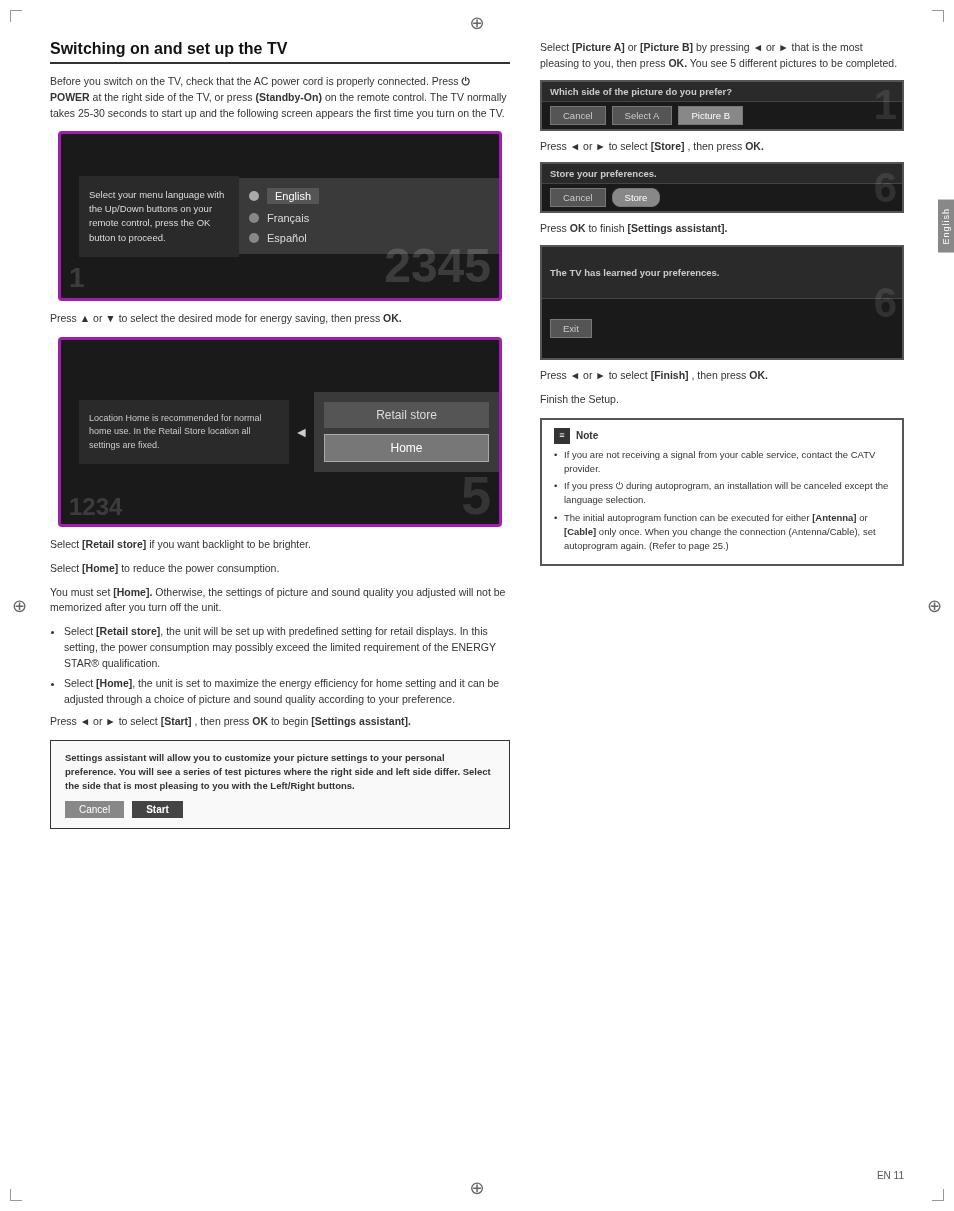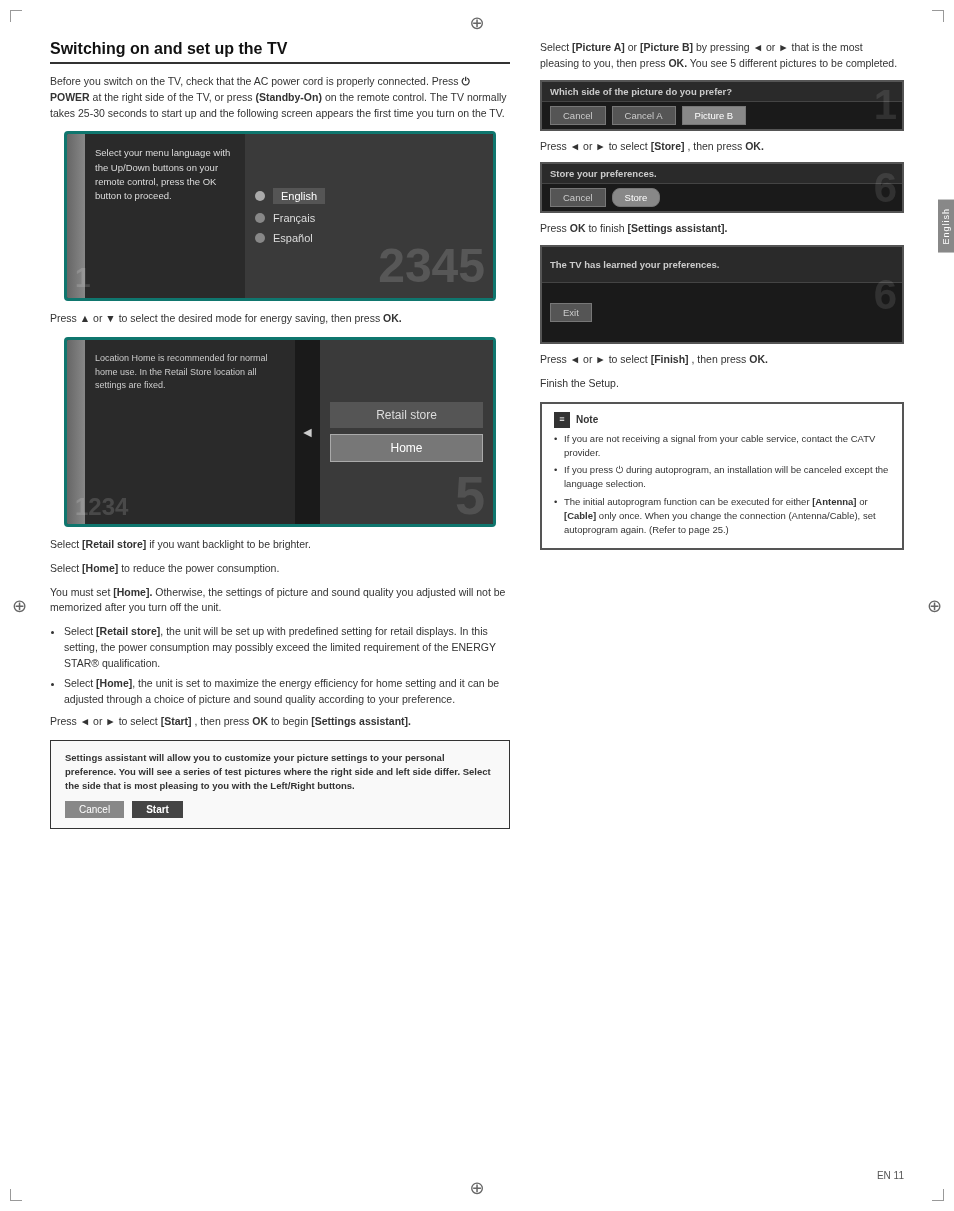--- a/index.html
+++ b/index.html
@@ -88,26 +88,27 @@
       line-height: 1.5;
       color: #333;
       margin-bottom: 8px;
     }
 
     
     b { font-weight: bold; }
 
     
     .tv-screen {
-      border: 3px solid #0f766e;
+      border: 3px solid #a21caf;
       border-radius: 4px;
       background: #1a1a1a;
-      margin: 10px 14px;
+      margin: 10px 8px;
       position: relative;
       overflow: hidden;
+      align-items: center;
     }
 
     
     .screen-lang {
       height: 170px;
       display: flex;
     }
     .screen-lang-left {
       background: #2a2a2a;
       color: #ddd;
@@ -445,21 +446,21 @@
       background: #1a1a1a;
       margin: 8px 0;
       position: relative;
       overflow: hidden;
     }
     .lb-header {
       background: #2a2a2a;
       color: #ccc;
       font-size: 9.5px;
       font-weight: bold;
-      padding: 12px 8px;
+      padding: 20px 8px;
       border-bottom: 1px solid #444;
     }
     .lb-buttons {
       display: flex;
       padding: 20px 8px;
       gap: 6px;
     }
     .lb-btn {
       padding: 3px 12px;
       font-size: 9.5px;
@@ -605,21 +606,21 @@
         <b>[Picture B]</b>
         <span> by pressing ◄ or ► that is the most pleasing to you, then press </span>
         <b>OK.</b>
         <span> You see 5 different pictures to be completed.</span>
       </p>
 
       <div class="which-side-box">
         <div class="which-side-header">Which side of the picture do you prefer?</div>
         <div class="which-side-buttons">
           <div class="ws-btn">Cancel</div>
-          <div class="ws-btn">Cancel A</div>
+          <div class="ws-btn">Select A</div>
           <div class="ws-btn highlighted">Picture B</div>
         </div>
         <div class="ws-numbox">1</div>
       </div>
 
       <p class="body-text">
         <span>Press ◄ or ► to select </span>
         <b>[Store]</b>
         <span>, then press </span>
         <b>OK.</b>

